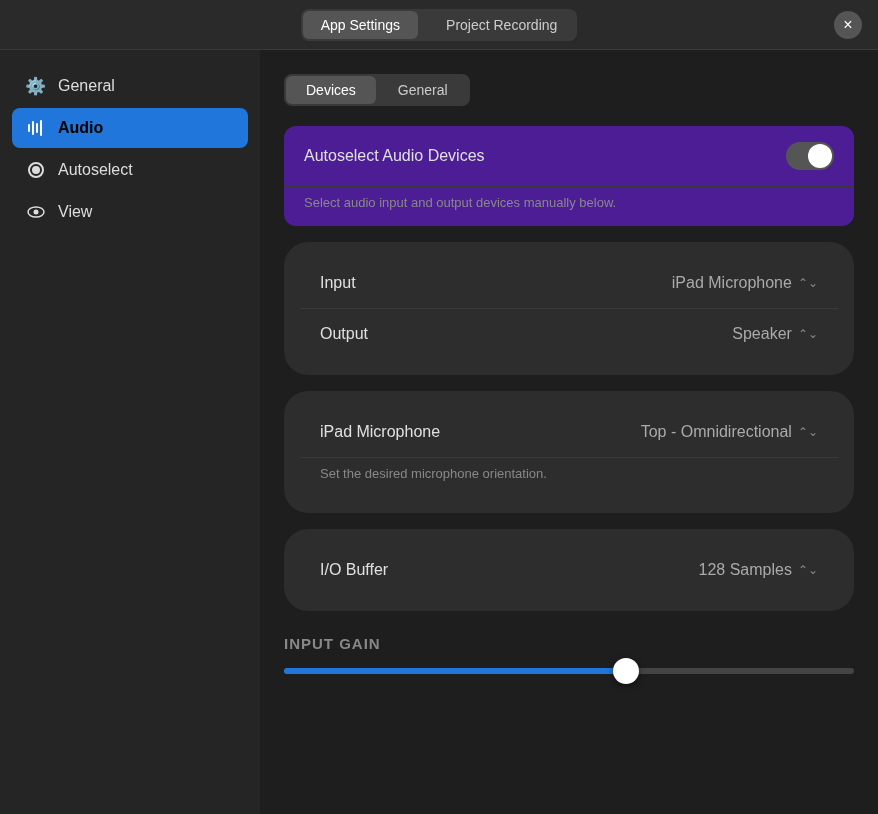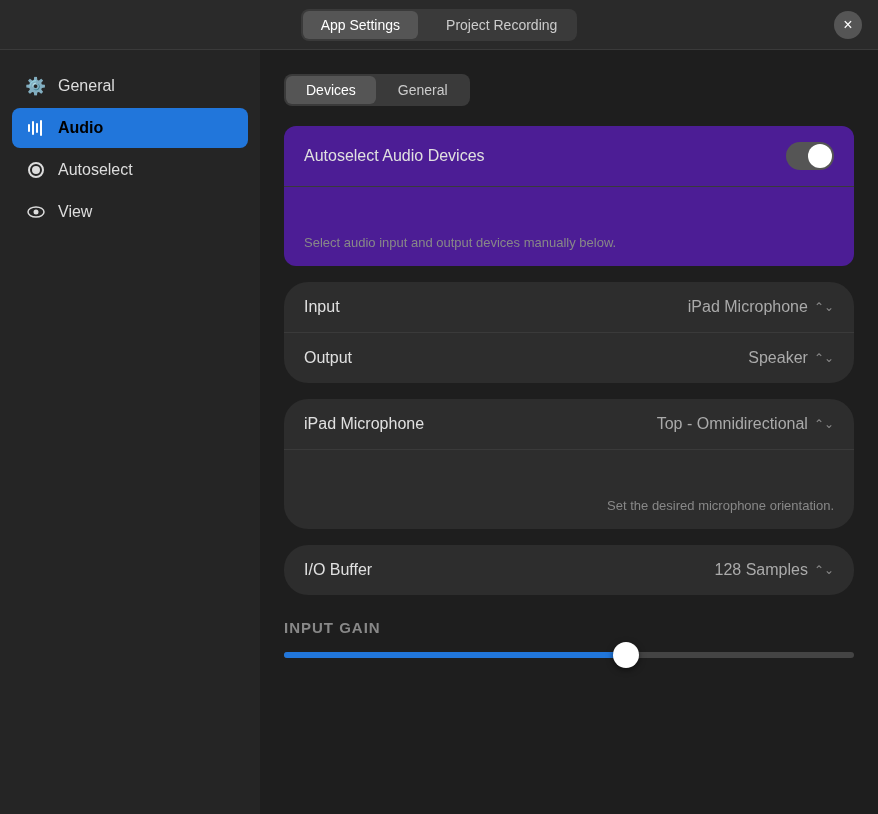--- a/index.html
+++ b/index.html
@@ -141,24 +141,23 @@
 
     .sub-tab-btn.active {
       background: #555;
       color: #fff;
     }
 
     
     .settings-card {
       background: #2d2d2d;
       border-radius: 24px;
-      padding: 0;
+      padding: 16px;
       margin-bottom: 16px;
       overflow: hidden;
-      text-align: right;
     }
 
     .settings-row {
       display: flex;
       align-items: center;
       justify-content: space-between;
       padding: 16px 20px;
       border-bottom: 1px solid #3a3a3a;
     }
 
@@ -203,21 +202,20 @@
       border-radius: 50%;
       top: 2px;
       right: 2px;
       transition: left 0.2s;
     }
 
     .hint-text {
       color: #888;
       font-size: 13px;
       padding: 8px 20px 16px 20px;
-      margin-top: 40px;
     }
 
     .autoselect-card {
       background: #4c1d95;
       border-radius: 12px;
       margin-bottom: 16px;
       overflow: hidden;
     }
 
     

